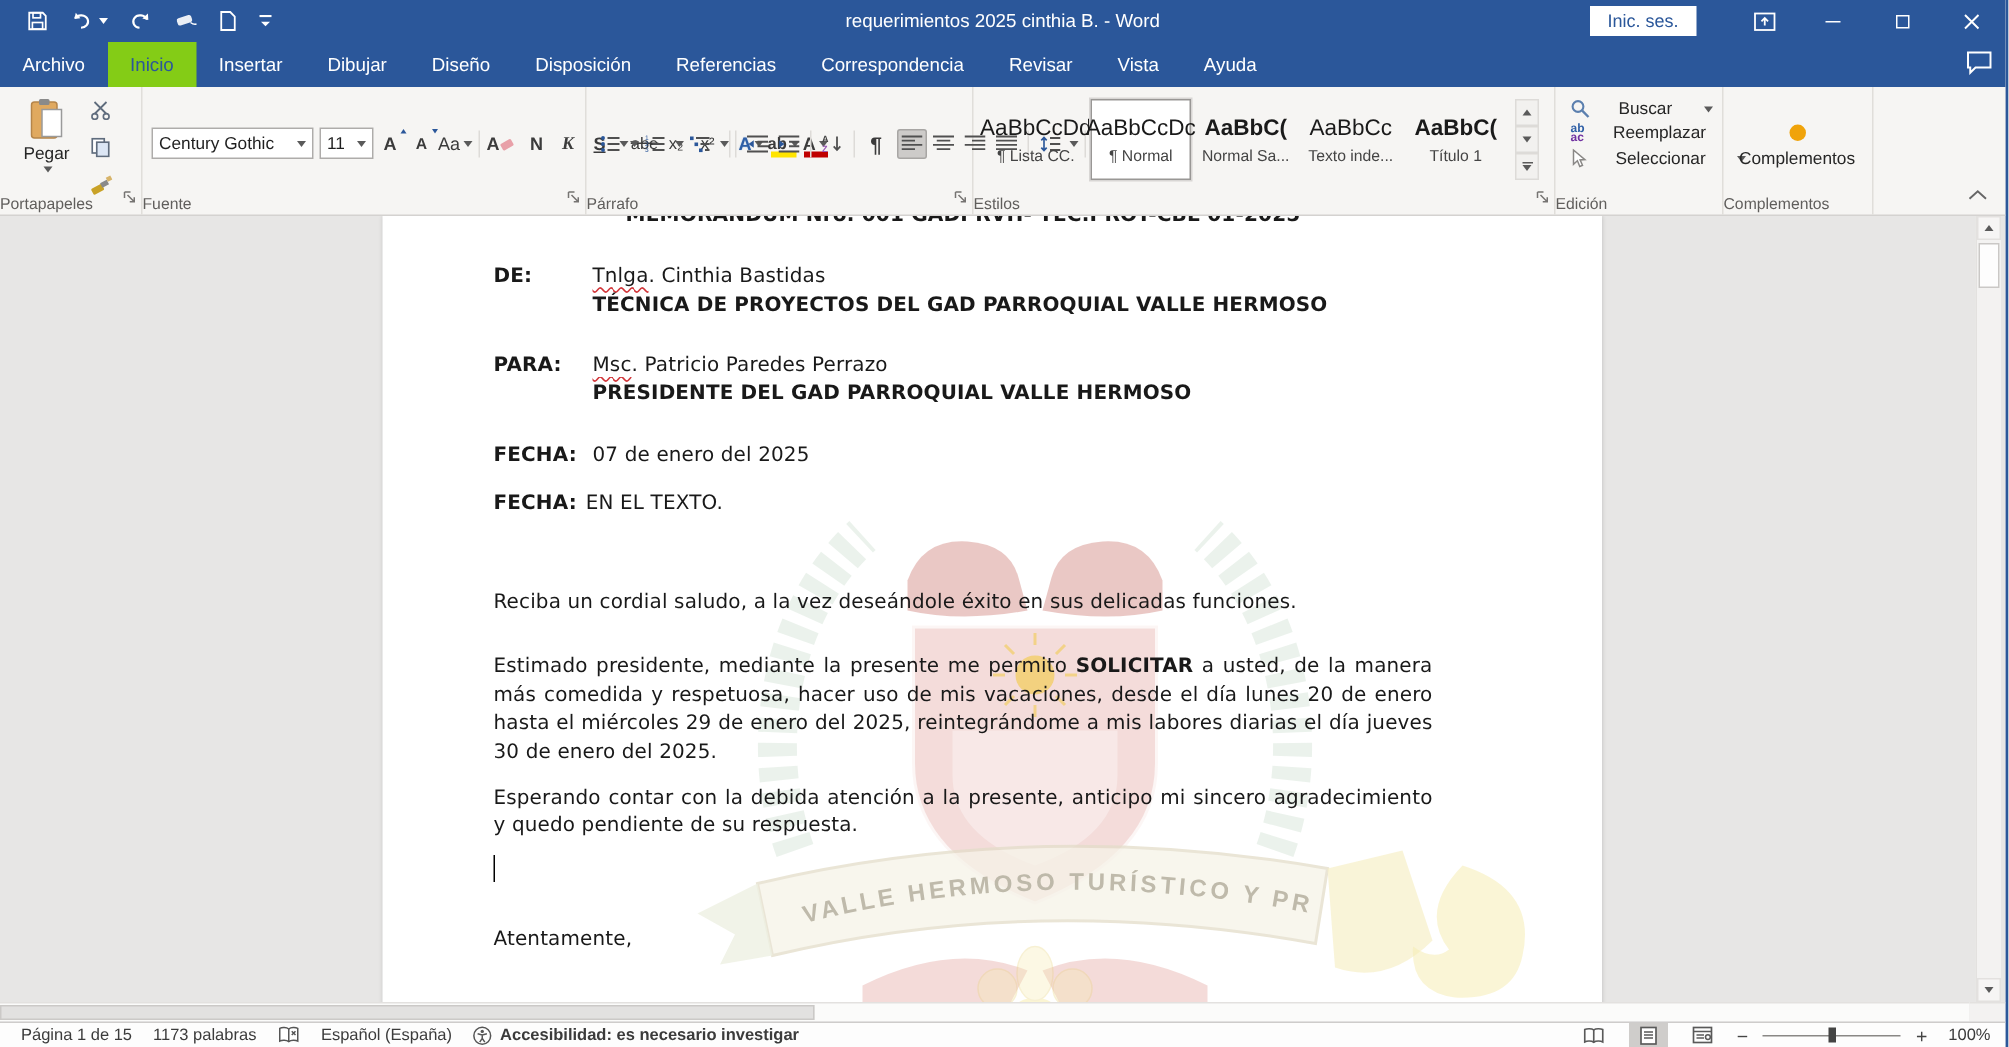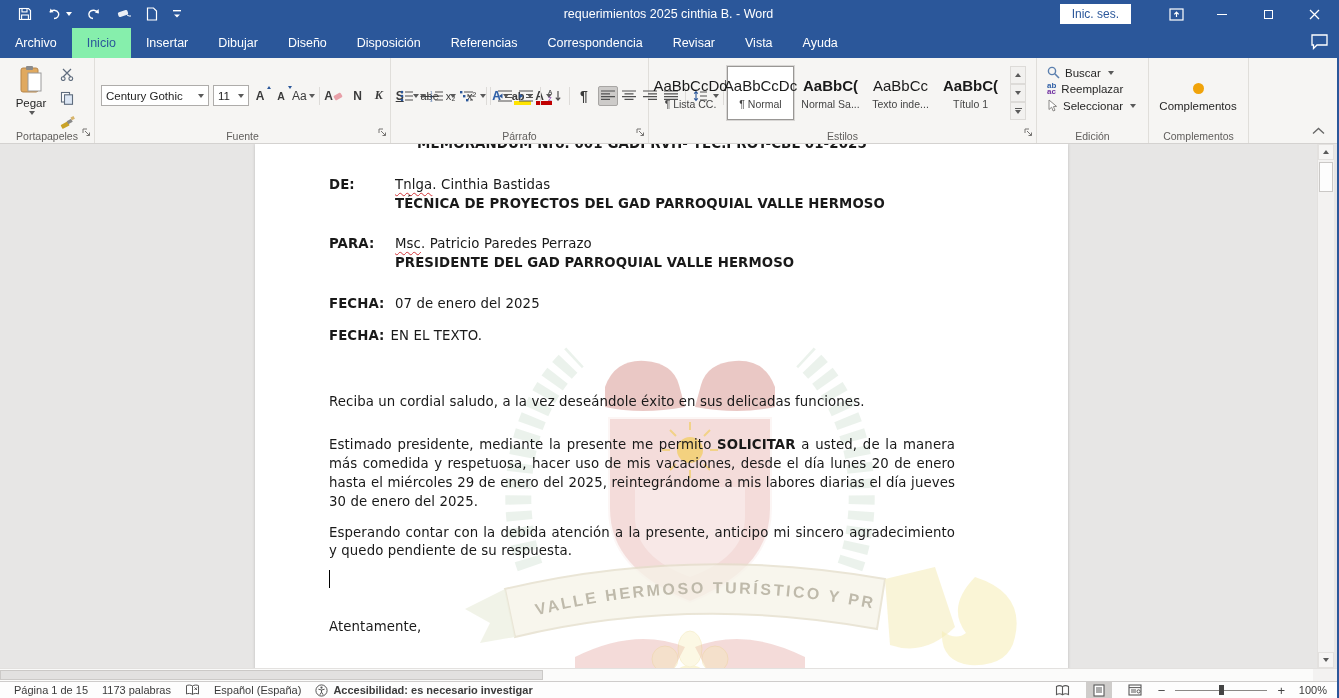--- a/index.html
+++ b/index.html
@@ -14,28 +14,28 @@
   .title-center { position:absolute; left:0; right:0; text-align:center; font-size:12.5px; color:#fff; pointer-events:none; }
   .tb-right { position:absolute; right:0; top:0; height:28px; display:flex; align-items:center; }
   .signin-btn { background:#fff; color:#2b579a; font-size:12px; padding:3px 12px; margin-right:22px; border:none; }
   .wc { width:46px; height:28px; display:flex; align-items:center; justify-content:center; color:#fff; font-size:15px; }
   .wc-min-line { width:10px; height:1px; background:#fff; display:block; }
   .wc-restore-box { width:9px; height:9px; border:1px solid #fff; display:block; }
 
   
   .tabbar { position:absolute; top:28px; left:0; right:0; height:30px; background:#2b579a; display:flex; align-items:stretch; }
   .tab { color:#fff; font-size:12.5px; padding:0 15px; display:flex; align-items:center; cursor:default; }
-  .tab.active { background:#86efac; color:#2b579a; font-weight:400; }
+  .tab.active { background:#84cc16; color:#2b579a; font-weight:400; }
   .help-zone { display:flex; align-items:center; gap:8px; color:#fff; font-size:12.5px; padding:0 10px; }
   .comment-btn { position:absolute; right:8px; top:5px; }
 
   
   .ribbon { position:absolute; top:58px; left:0; right:0; height:86px; background:#f6f5f3; border-bottom:1px solid #d4d2d0; display:flex; }
   .rgroup { position:relative; padding:5px 4px 15px 6px; border-right:1px solid #e0deda; display:flex; }
-  .rgroup-label { position:absolute; bottom:1px; left:0; right:0; text-align:center; font-size:10.5px; color:#605e5c; }
+  .rgroup-label { position:absolute; bottom:1px; left:0; right:0; text-align:left; font-size:10.5px; color:#605e5c; }
   .launcher { position:absolute; bottom:2px; right:3px; }
   .rrows { display:flex; flex-direction:row; gap:4px; }
   .rrow { display:flex; align-items:center; gap:1px; }
   .ic { display:inline-flex; align-items:center; justify-content:center; min-width:20px; height:20px; border-radius:2px; font-size:12px; color:#3b3b3b; }
   .ic.active { background:#cdcbc9; border:1px solid #a8a6a4; }
   .chv { display:inline-block; width:0; height:0; border-left:3px solid transparent; border-right:3px solid transparent; border-top:4px solid #5a5a5a; margin-left:2px; }
   .vsep { width:1px; height:18px; background:#dddbd8; margin:0 3px; }
 
   .paste-btn { width:50px; display:flex; flex-direction:column; align-items:center; gap:2px; padding-top:2px;text-align:right; }
   .paste-btn .plabel { font-size:11.5px; color:#262626; }
@@ -65,21 +65,21 @@
   .stylecard.boldprev .prev { font-weight:700; }
   .stylecard .sname { font-size:10.5px; color:#444; white-space:nowrap; }
   .gal-scroll { display:flex; flex-direction:column; margin-left:3px; }
   .gal-btn { width:16px; height:18px; border:1px solid #dddbd8; background:#f2f1ef; display:flex; align-items:center; justify-content:center; }
   .tri-up { width:0;height:0;border-left:3.5px solid transparent;border-right:3.5px solid transparent;border-bottom:4px solid #5a5a5a; }
   .tri-dn { width:0;height:0;border-left:3.5px solid transparent;border-right:3.5px solid transparent;border-top:4px solid #5a5a5a; }
   .gal-more { display:flex; flex-direction:column; align-items:center; gap:1px; }
   .gal-more .bar { width:7px; height:1.5px; background:#5a5a5a; }
 
   .edit-rows { display:flex; flex-direction:column; gap:4px; padding:3px 6px 0 4px; }
-  .edit-row { display:flex; align-items:center; gap:5px; font-size:11.5px; color:#262626; }
+  .edit-row { display:flex; align-items:center; gap:19px; font-size:11.5px; color:#262626; }
   .repl-ic { display:flex; flex-direction:column; line-height:6px; font-size:8px; font-weight:700; }
   .repl-ic .t1 { color:#2f5fa6; } .repl-ic .t2 { color:#7030a0; }
 
   .addin-btn { width:86px; display:flex; flex-direction:column; align-items:center; justify-content:center; gap:6px; padding-top:4px; }
   .addin-dot { width:11px; height:11px; border-radius:50%; background:#f0a30a; }
   .addin-btn .alabel { font-size:11.5px; color:#262626; }
   .collapse-ribbon { position:absolute; right:12px; bottom:4px; }
 
   
   .docarea { position:absolute; top:144px; left:0; right:0; height:524px; background:#e7e6e5; overflow:hidden; }

